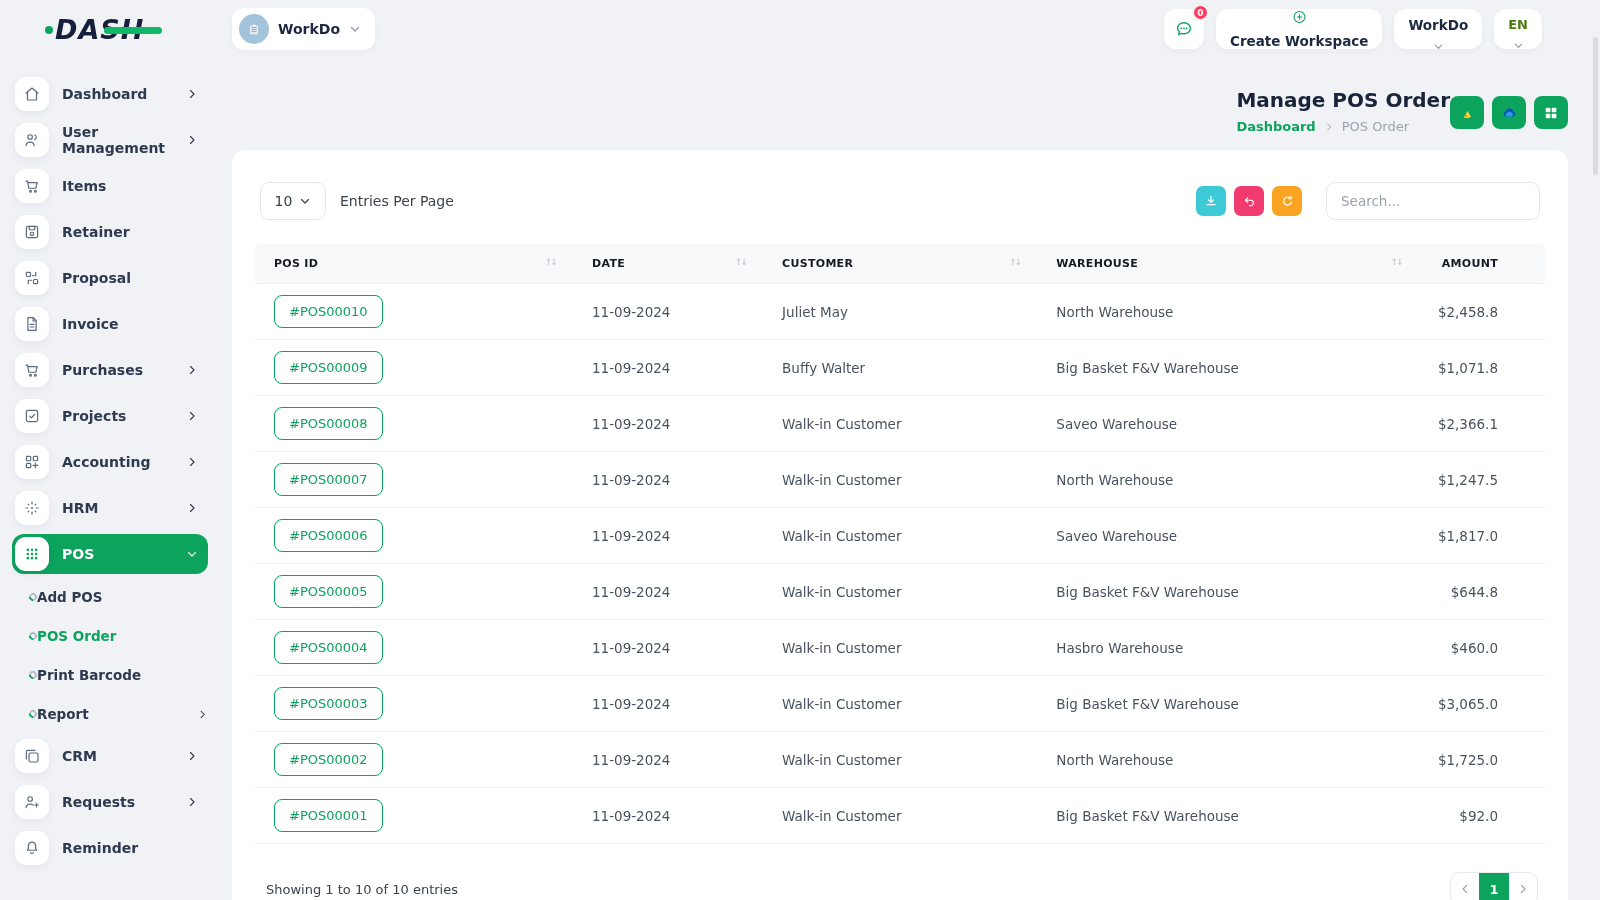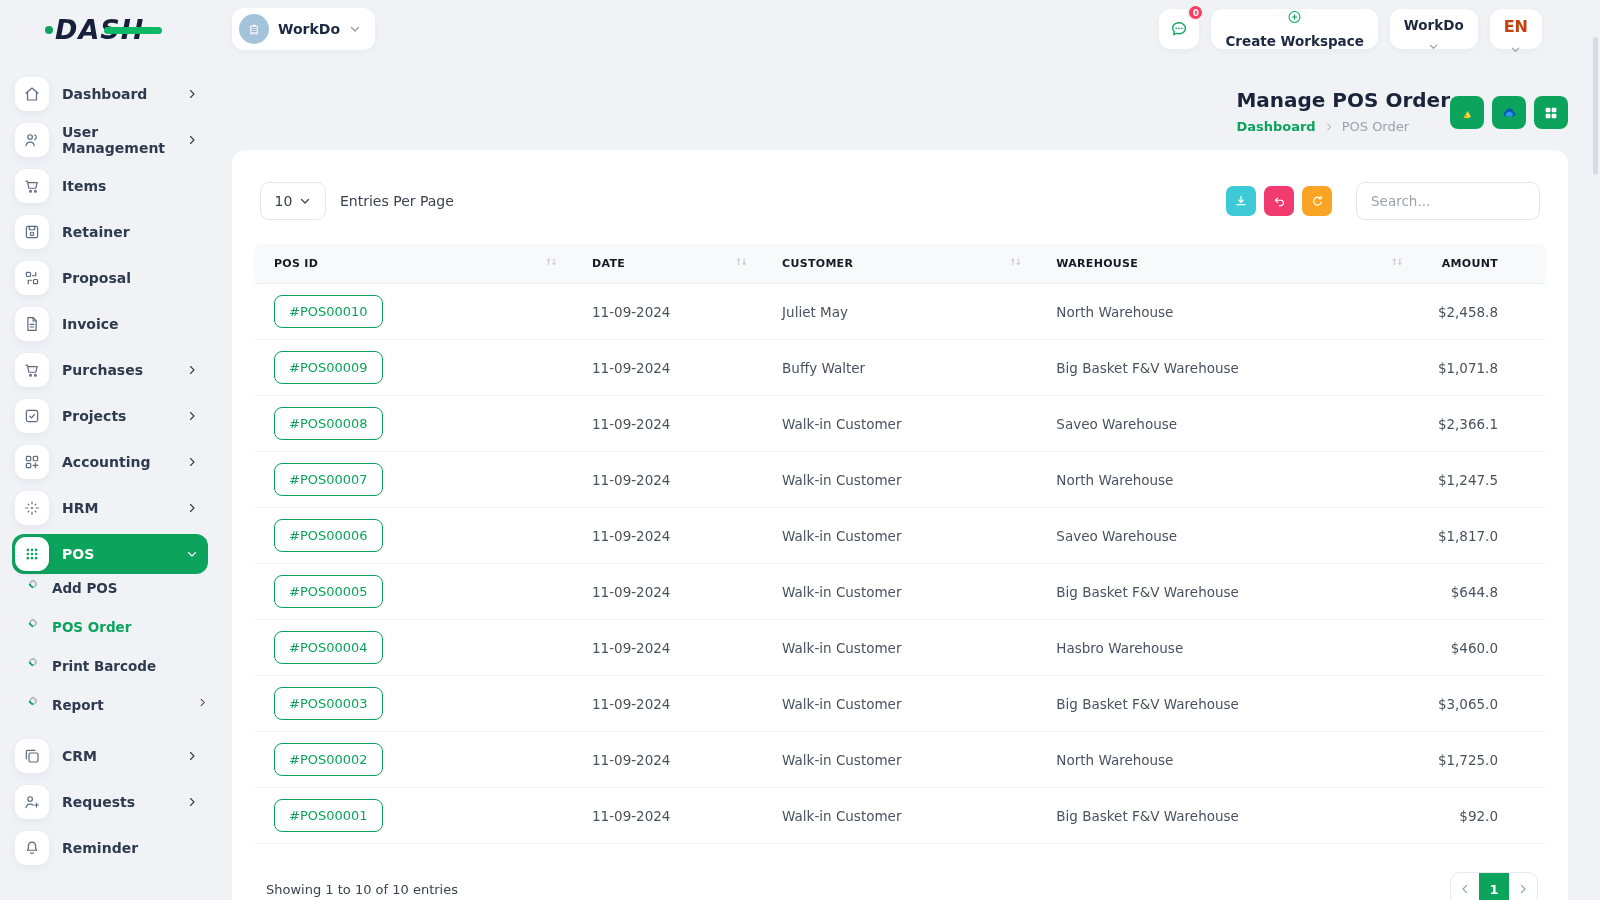--- a/index.html
+++ b/index.html
@@ -13,35 +13,35 @@
   .logo .logo-dot { position:absolute; left:-10px; top:12px; width:8px; height:8px; border-radius:50%; background:#0ca35c; }
   .logo .logo-dash { position:absolute; right:-18px; top:13px; width:58px; height:7px; border-radius:4px; background:#0eb864; }
   .ws-pill { display:flex; align-items:center; gap:9px; background:#fff; border-radius:12px; padding:6px 14px 6px 7px; box-shadow:0 2px 6px rgba(30,45,70,.04); cursor:pointer; }
   .ws-avatar { width:30px; height:30px; border-radius:50%; background:#a3c3da; display:flex; align-items:center; justify-content:center; }
   .ws-name { font-size:14px; font-weight:700; color:#1d2940; }
   .chev { color:#8d97a5; display:inline-flex; }
   .top-right { margin-left:auto; display:flex; align-items:center; gap:12px; }
   .icon-btn-sq { position:relative; width:40px; height:40px; background:#fff; border-radius:12px; display:flex; align-items:center; justify-content:center; cursor:pointer; box-shadow:0 2px 6px rgba(30,45,70,.04); }
   .badge { position:absolute; top:-5px; right:-5px; min-width:17px; height:17px; border-radius:50%; background:#fd3c64; color:#fff; font-size:9px; font-weight:700; display:flex; align-items:center; justify-content:center; border:2px solid #f0f2f6; }
   .top-pill { display:flex; align-items:center; gap:8px; background:#fff; border-radius:12px; height:40px; padding:0 14px; cursor:pointer; box-shadow:0 2px 6px rgba(30,45,70,.04); font-size:13.5px; font-weight:600; color:#1d2940;flex-direction:column; }
-  .lang-en { color:#c2410c; font-weight:700; font-size:16px; }
+  .lang-en { color:#4d7c0f; font-weight:700; font-size:13px; }
 
   
   .layout { display:flex; align-items:flex-start; }
   .sidebar { width:220px; flex:none; padding:16px 0 0 12px; }
   .main { flex:1; padding:16px 32px 0 12px; }
 
   
   .nav-item { display:flex; align-items:center; gap:13px; height:40px; margin:0 12px 6px 0; padding:0 10px 0 3px; border-radius:12px; cursor:pointer; }
   .nav-icon { width:34px; height:34px; flex:none; background:#fff; border-radius:11px; display:flex; align-items:center; justify-content:center; box-shadow:0 3px 8px rgba(25,40,60,.06); }
   .nav-label { flex:1; font-size:14px; font-weight:600; color:#2e3a4e; }
   .nav-chev { color:#2e3a4e; display:inline-flex; }
   .nav-item.active { background:#0ca35c; }
   .nav-item.active .nav-label, .nav-item.active .nav-chev { color:#fff; }
-  .sub-item { display:flex; align-items:flex-start; gap:15px; height:34px; margin:0 12px 5px 0; padding-left:17px; cursor:pointer; }
+  .sub-item { display:flex; align-items:center; height:34px; margin:0 12px 5px 0; padding-left:17px; cursor:pointer; }
   .sub-bullet { width:8px; height:8px; flex:none; border-radius:50%; border:2px solid #b8bfc9; border-bottom-color:#0ca35c; transform:rotate(45deg); }
   .sub-label { flex:1; font-size:13.5px; font-weight:600; color:#2e3a4e; }
   .sub-item.active .sub-label { color:#0ca35c; }
 
   
   .page-head { display:flex; justify-content:flex-end; align-items:flex-start; padding-top:14px;margin-left:40px; }
   .page-title { font-size:20px; font-weight:700; color:#19233a; margin-bottom:7px; }
   .breadcrumb { display:flex; align-items:center; gap:8px; font-size:13px; }
   .bc-link { color:#0ca35c; font-weight:600; cursor:pointer; }
   .bc-sep { color:#9aa3ad; display:inline-flex; }
@@ -50,21 +50,21 @@
   .head-btn { width:34px; height:33px; border:none; border-radius:8px; background:#0ca35c; display:flex; align-items:center; justify-content:center; cursor:pointer; }
 
   
   .card { background:#fff; border-radius:14px; margin-top:16px; padding:26px 22px 20px; min-height:736px; display:flex; flex-direction:column; }
   .controls { display:flex; align-items:center; padding:6px 6px 0; margin-bottom:24px; }
   .select-box { display:flex; align-items:center; justify-content:center; gap:7px; width:66px; height:38px; border:1px solid #e3e7ed; border-radius:9px; background:#fff; font-size:14px; color:#39424e; cursor:pointer; }
   .entries-label { margin-left:14px; font-size:14px; color:#39424e; font-weight:500; }
   .controls-right { margin-left:auto; display:flex; align-items:center; gap:8px; }
   .mini-btn { width:30px; height:30px; border:none; border-radius:7px; display:flex; align-items:center; justify-content:center; cursor:pointer; }
   .mini-teal { background:#3ec9d6; } .mini-pink { background:#f13a6e; } .mini-orange { background:#f9a423; }
-  .search-input { width:184px; height:38px; border:1px solid #e3e7ed; border-radius:9px; padding:0 14px; font-size:13.5px; color:#39424e; margin-left:16px; outline:none; font-family:inherit; }
+  .search-input { width:214px; height:38px; border:1px solid #e3e7ed; border-radius:9px; padding:0 14px; font-size:13.5px; color:#39424e; margin-left:16px; outline:none; font-family:inherit; }
   .search-input::placeholder { color:#9aa3ad; }
 
   
   table { width:100%; border-collapse:collapse; }
   thead th { background:#f8f9fb; font-size:11px; font-weight:700; color:#141a24; text-align:left; padding:13px 10px 13px 20px; letter-spacing:.3px; white-space:nowrap; }
   thead th:first-child { border-radius:8px 0 0 8px; }
   thead th:last-child  { border-radius:0 8px 8px 0; text-align:right; padding-right:48px; }
   .sort-ic { float:right; color:#c6ccd6; font-size:9px; letter-spacing:-2px; cursor:pointer; padding-right:6px; }
   tbody td { padding:11px 10px 11px 20px; border-top:1px solid #eef1f5; font-size:13.5px; color:#49525f; }
   tbody tr:last-child td { border-bottom:1px solid #eef1f5; }

